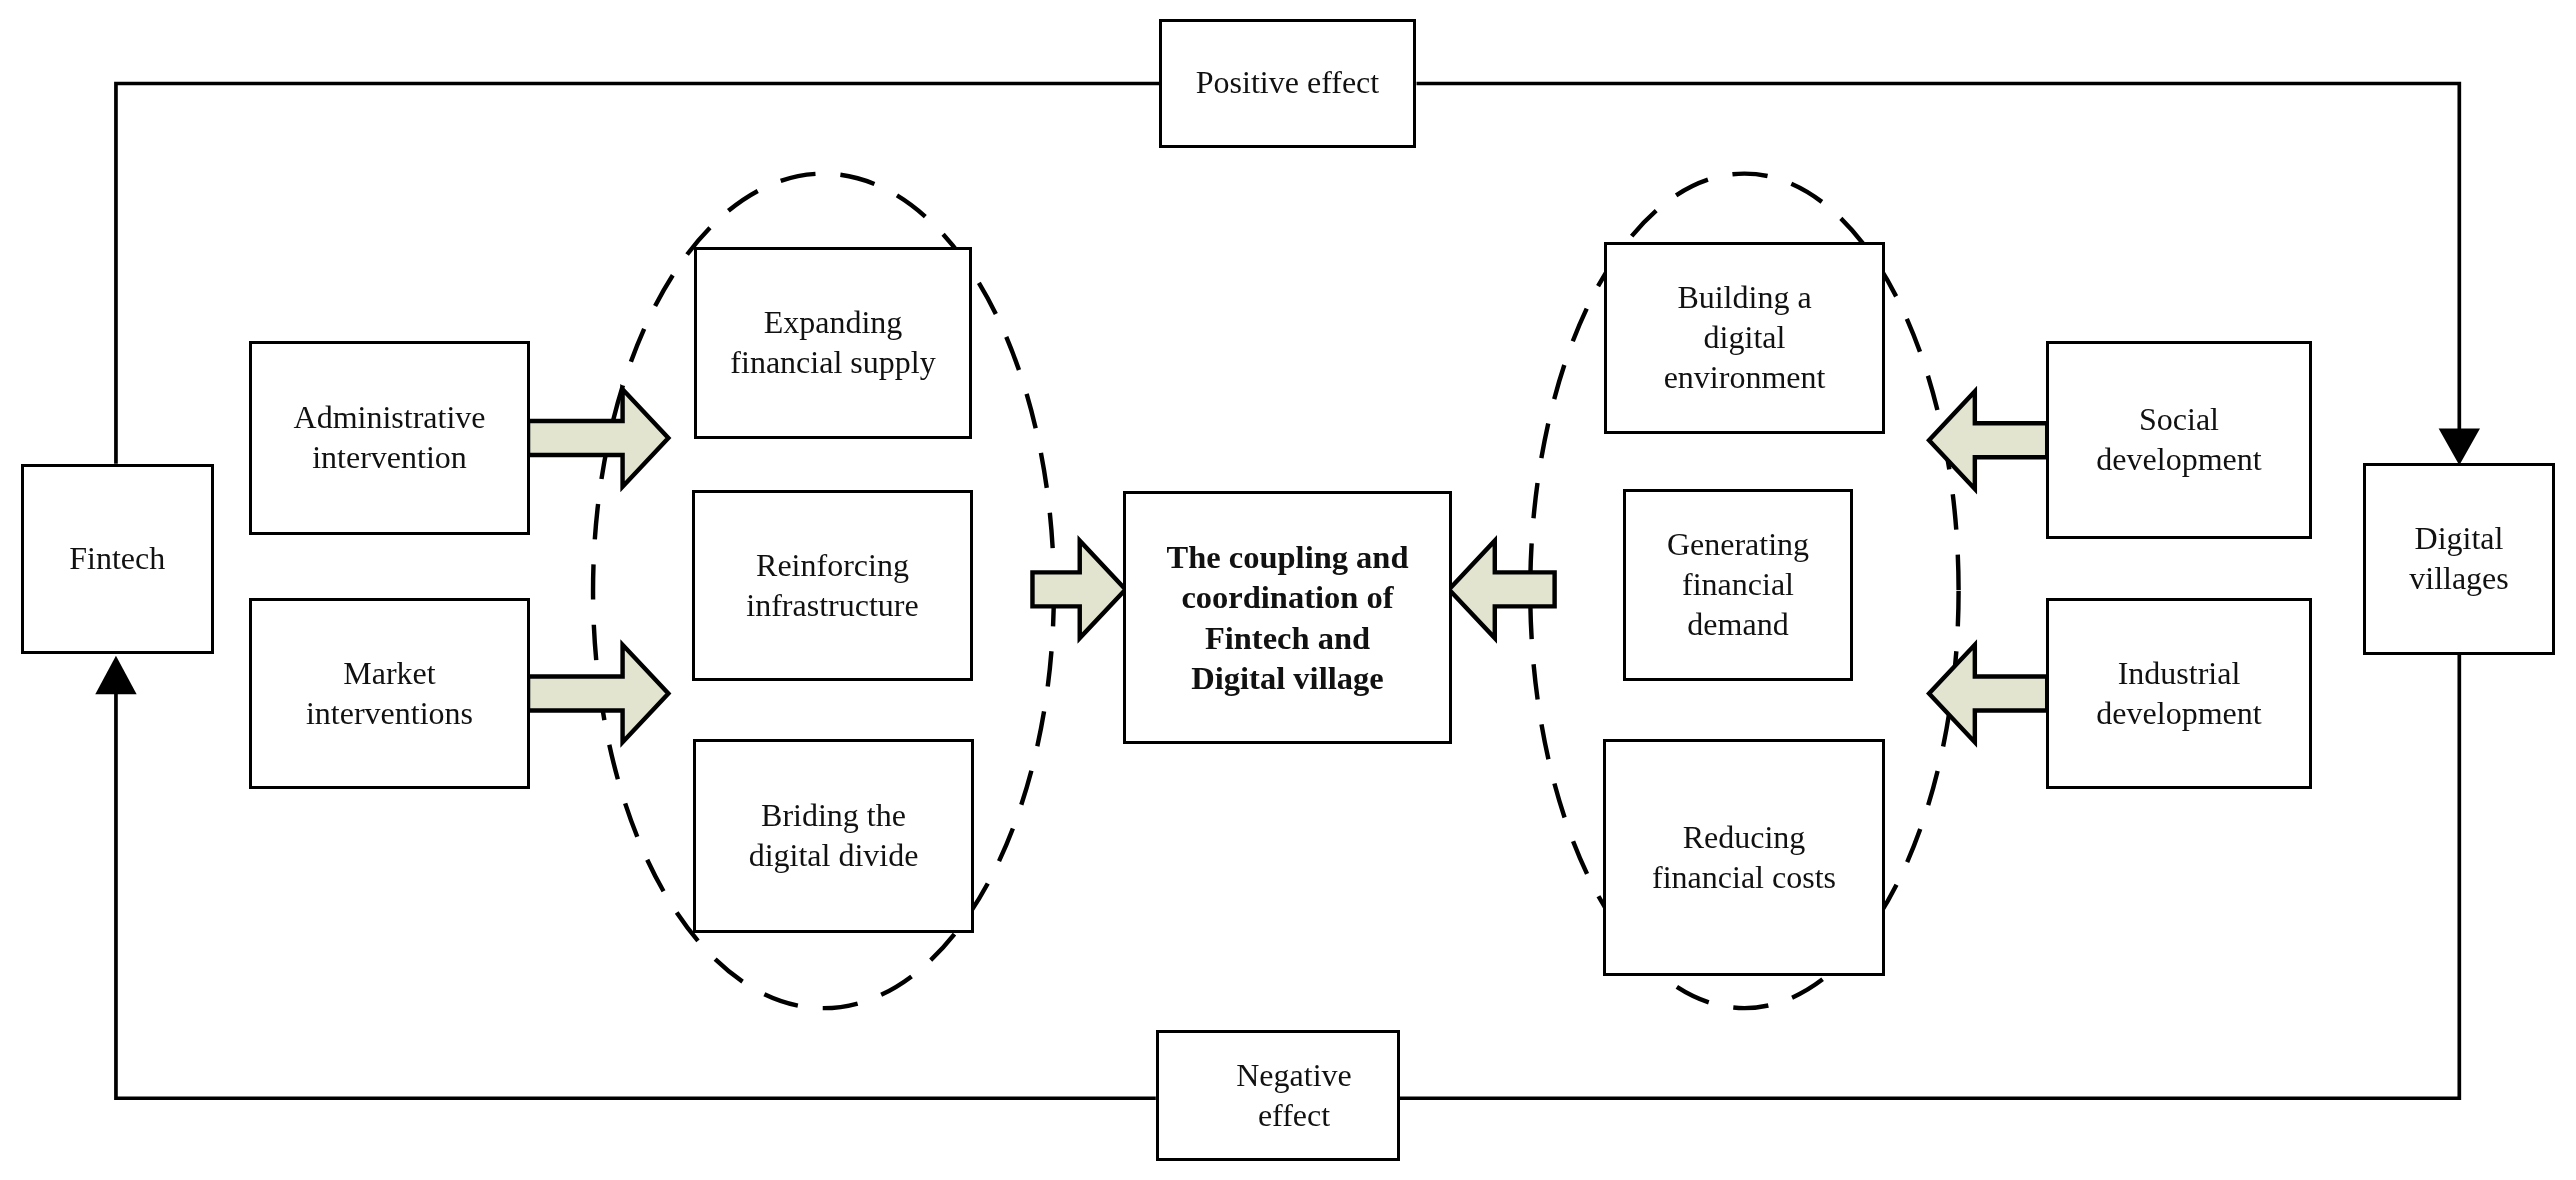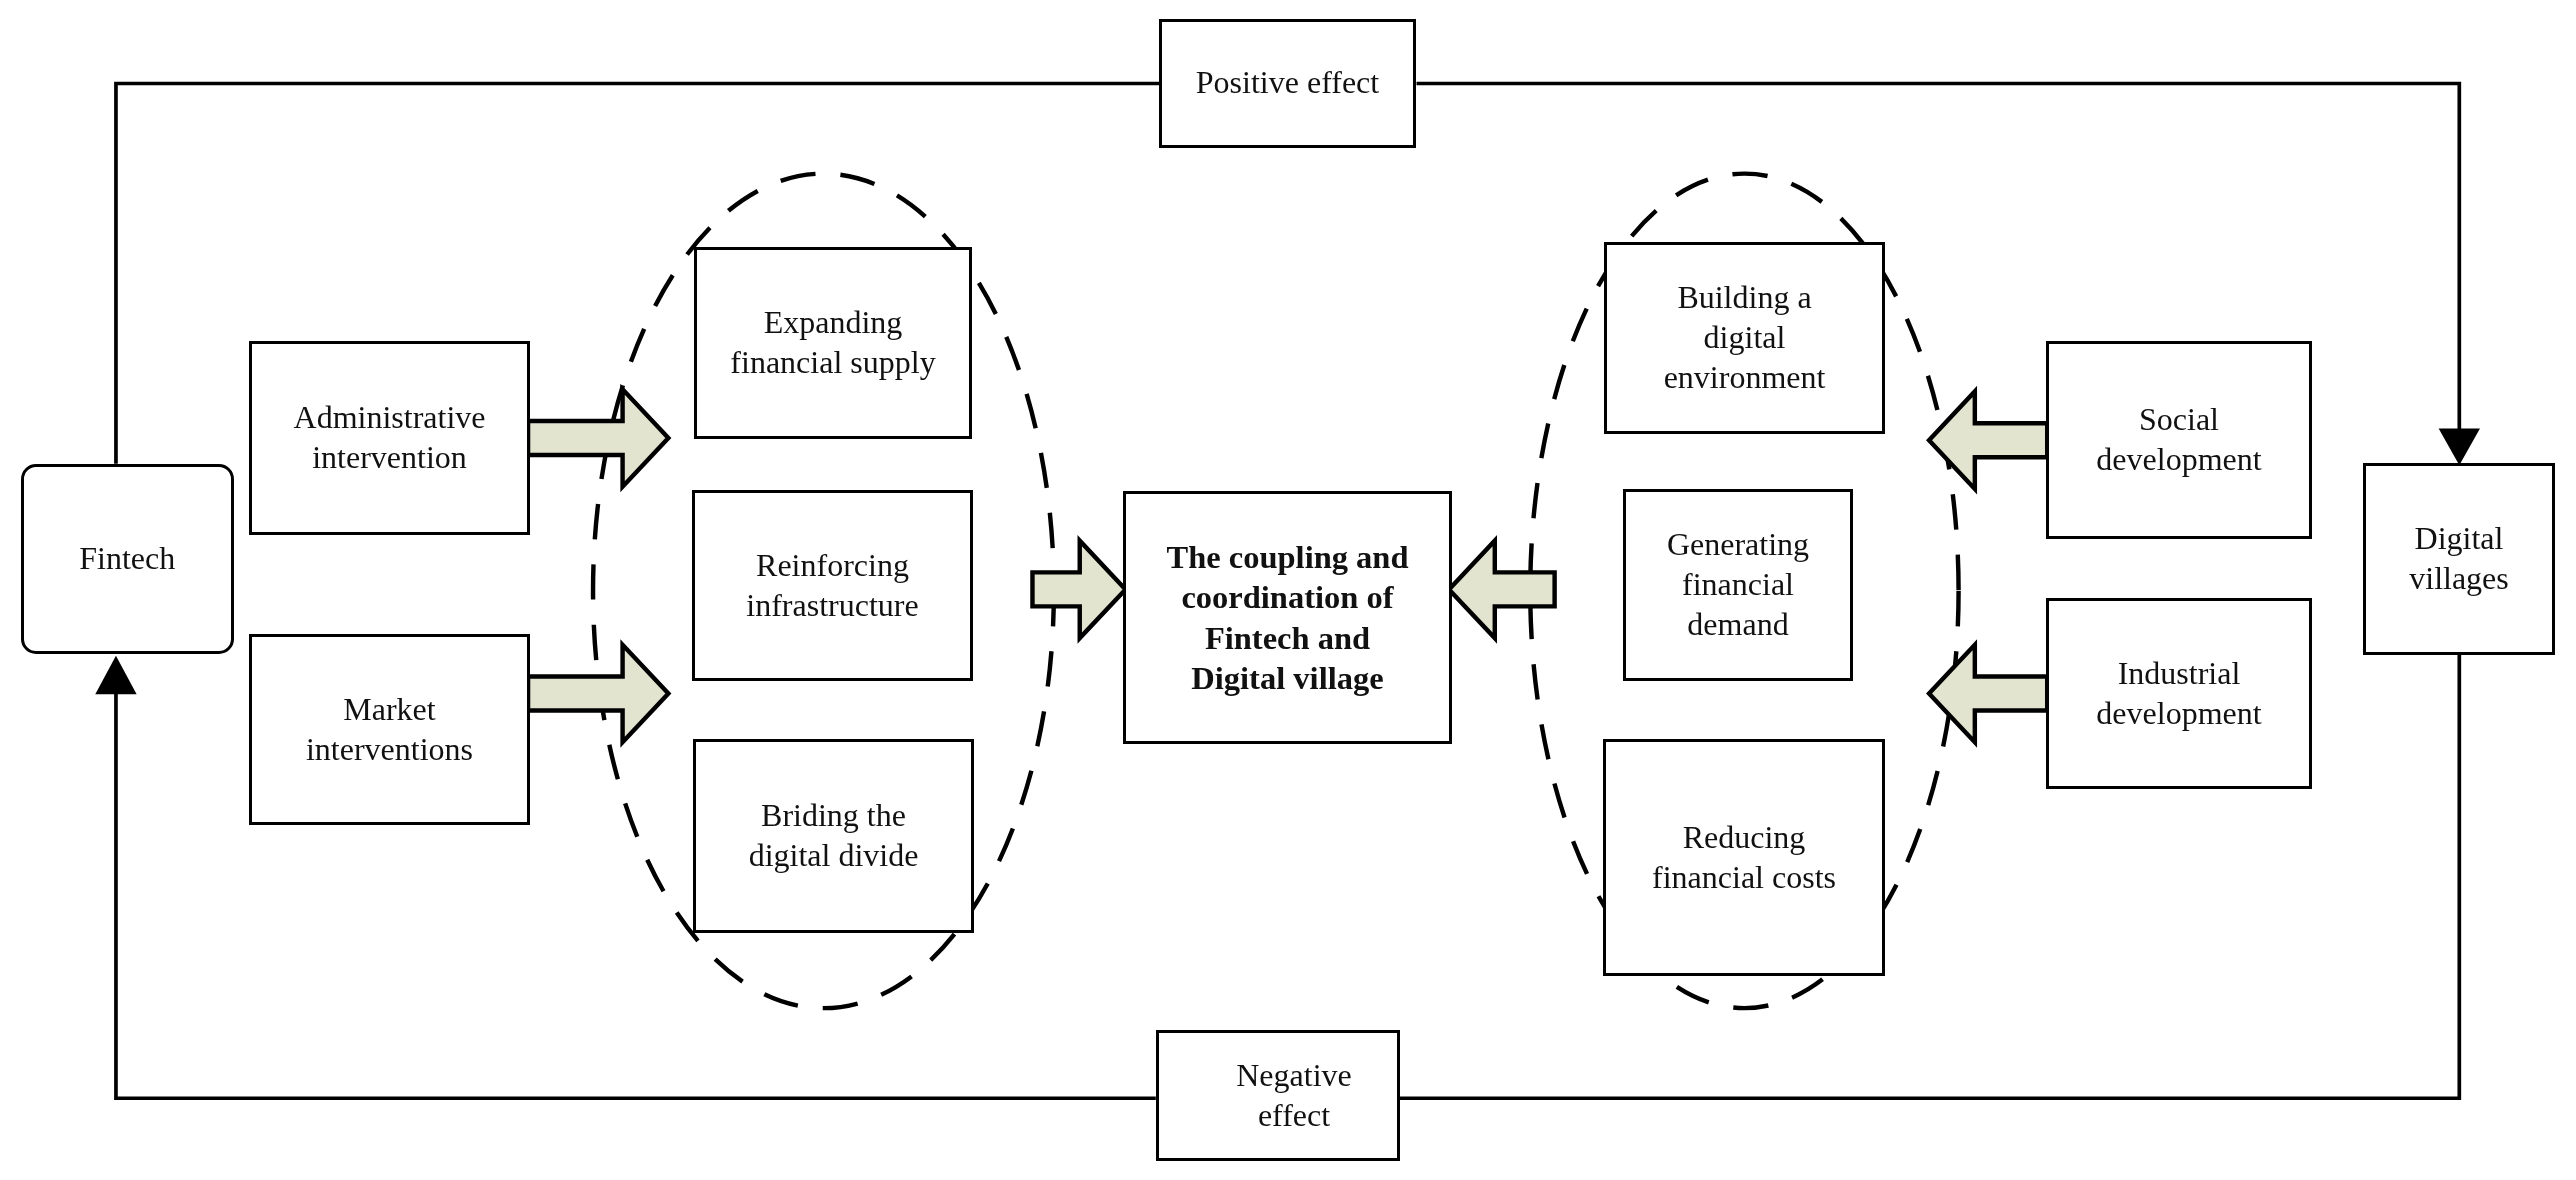--- a/index.html
+++ b/index.html
@@ -53,26 +53,26 @@
     <path class="blockarrow" d="M715,570 H843 V527 L905,593 L843,659 V616 H715 Z"></path>
     <path class="blockarrow" d="M715,916 H843 V873 L905,939 L843,1005 V962 H715 Z"></path>
     <path class="blockarrow" d="M1398,775 H1462 V732 L1524,798 L1462,864 V821 H1398 Z"></path>
     <path class="blockarrow" d="M2105,775 H2024 V732 L1962,798 L2024,864 V821 H2105 Z"></path>
     <path class="blockarrow" d="M2772,573 H2674 V530 L2612,596 L2674,662 V619 H2772 Z"></path>
     <path class="blockarrow" d="M2772,916 H2674 V873 L2612,939 L2674,1005 V962 H2772 Z"></path>
   </svg>
 
   <div class="node" style="left:1159px;top:18.5px;width:257px;height:129px;">Positive effect</div>
 
-  <div class="node" style="left:20.7px;top:464px;width:213px;height:190px;border-radius:15px;">Fintech</div>
+  <div class="node" style="left:20.7px;top:464px;width:193px;height:190px;">Fintech</div>
 
   <div class="node" style="left:249px;top:341px;width:281px;height:194px;">Administrative
 intervention</div>
 
-  <div class="node" style="left:249px;top:598px;width:281px;height:191px;margin-top:36px;">Market
+  <div class="node" style="left:249px;top:598px;width:281px;height:191px;">Market
 interventions</div>
 
   <div class="node" style="left:694px;top:247px;width:278px;height:192px;">Expanding
 financial supply</div>
 
   <div class="node" style="left:692px;top:490px;width:281px;height:191px;">Reinforcing
 infrastructure</div>
 
   <div class="node" style="left:693px;top:739px;width:281px;height:194px;">Briding the
 digital divide</div>

